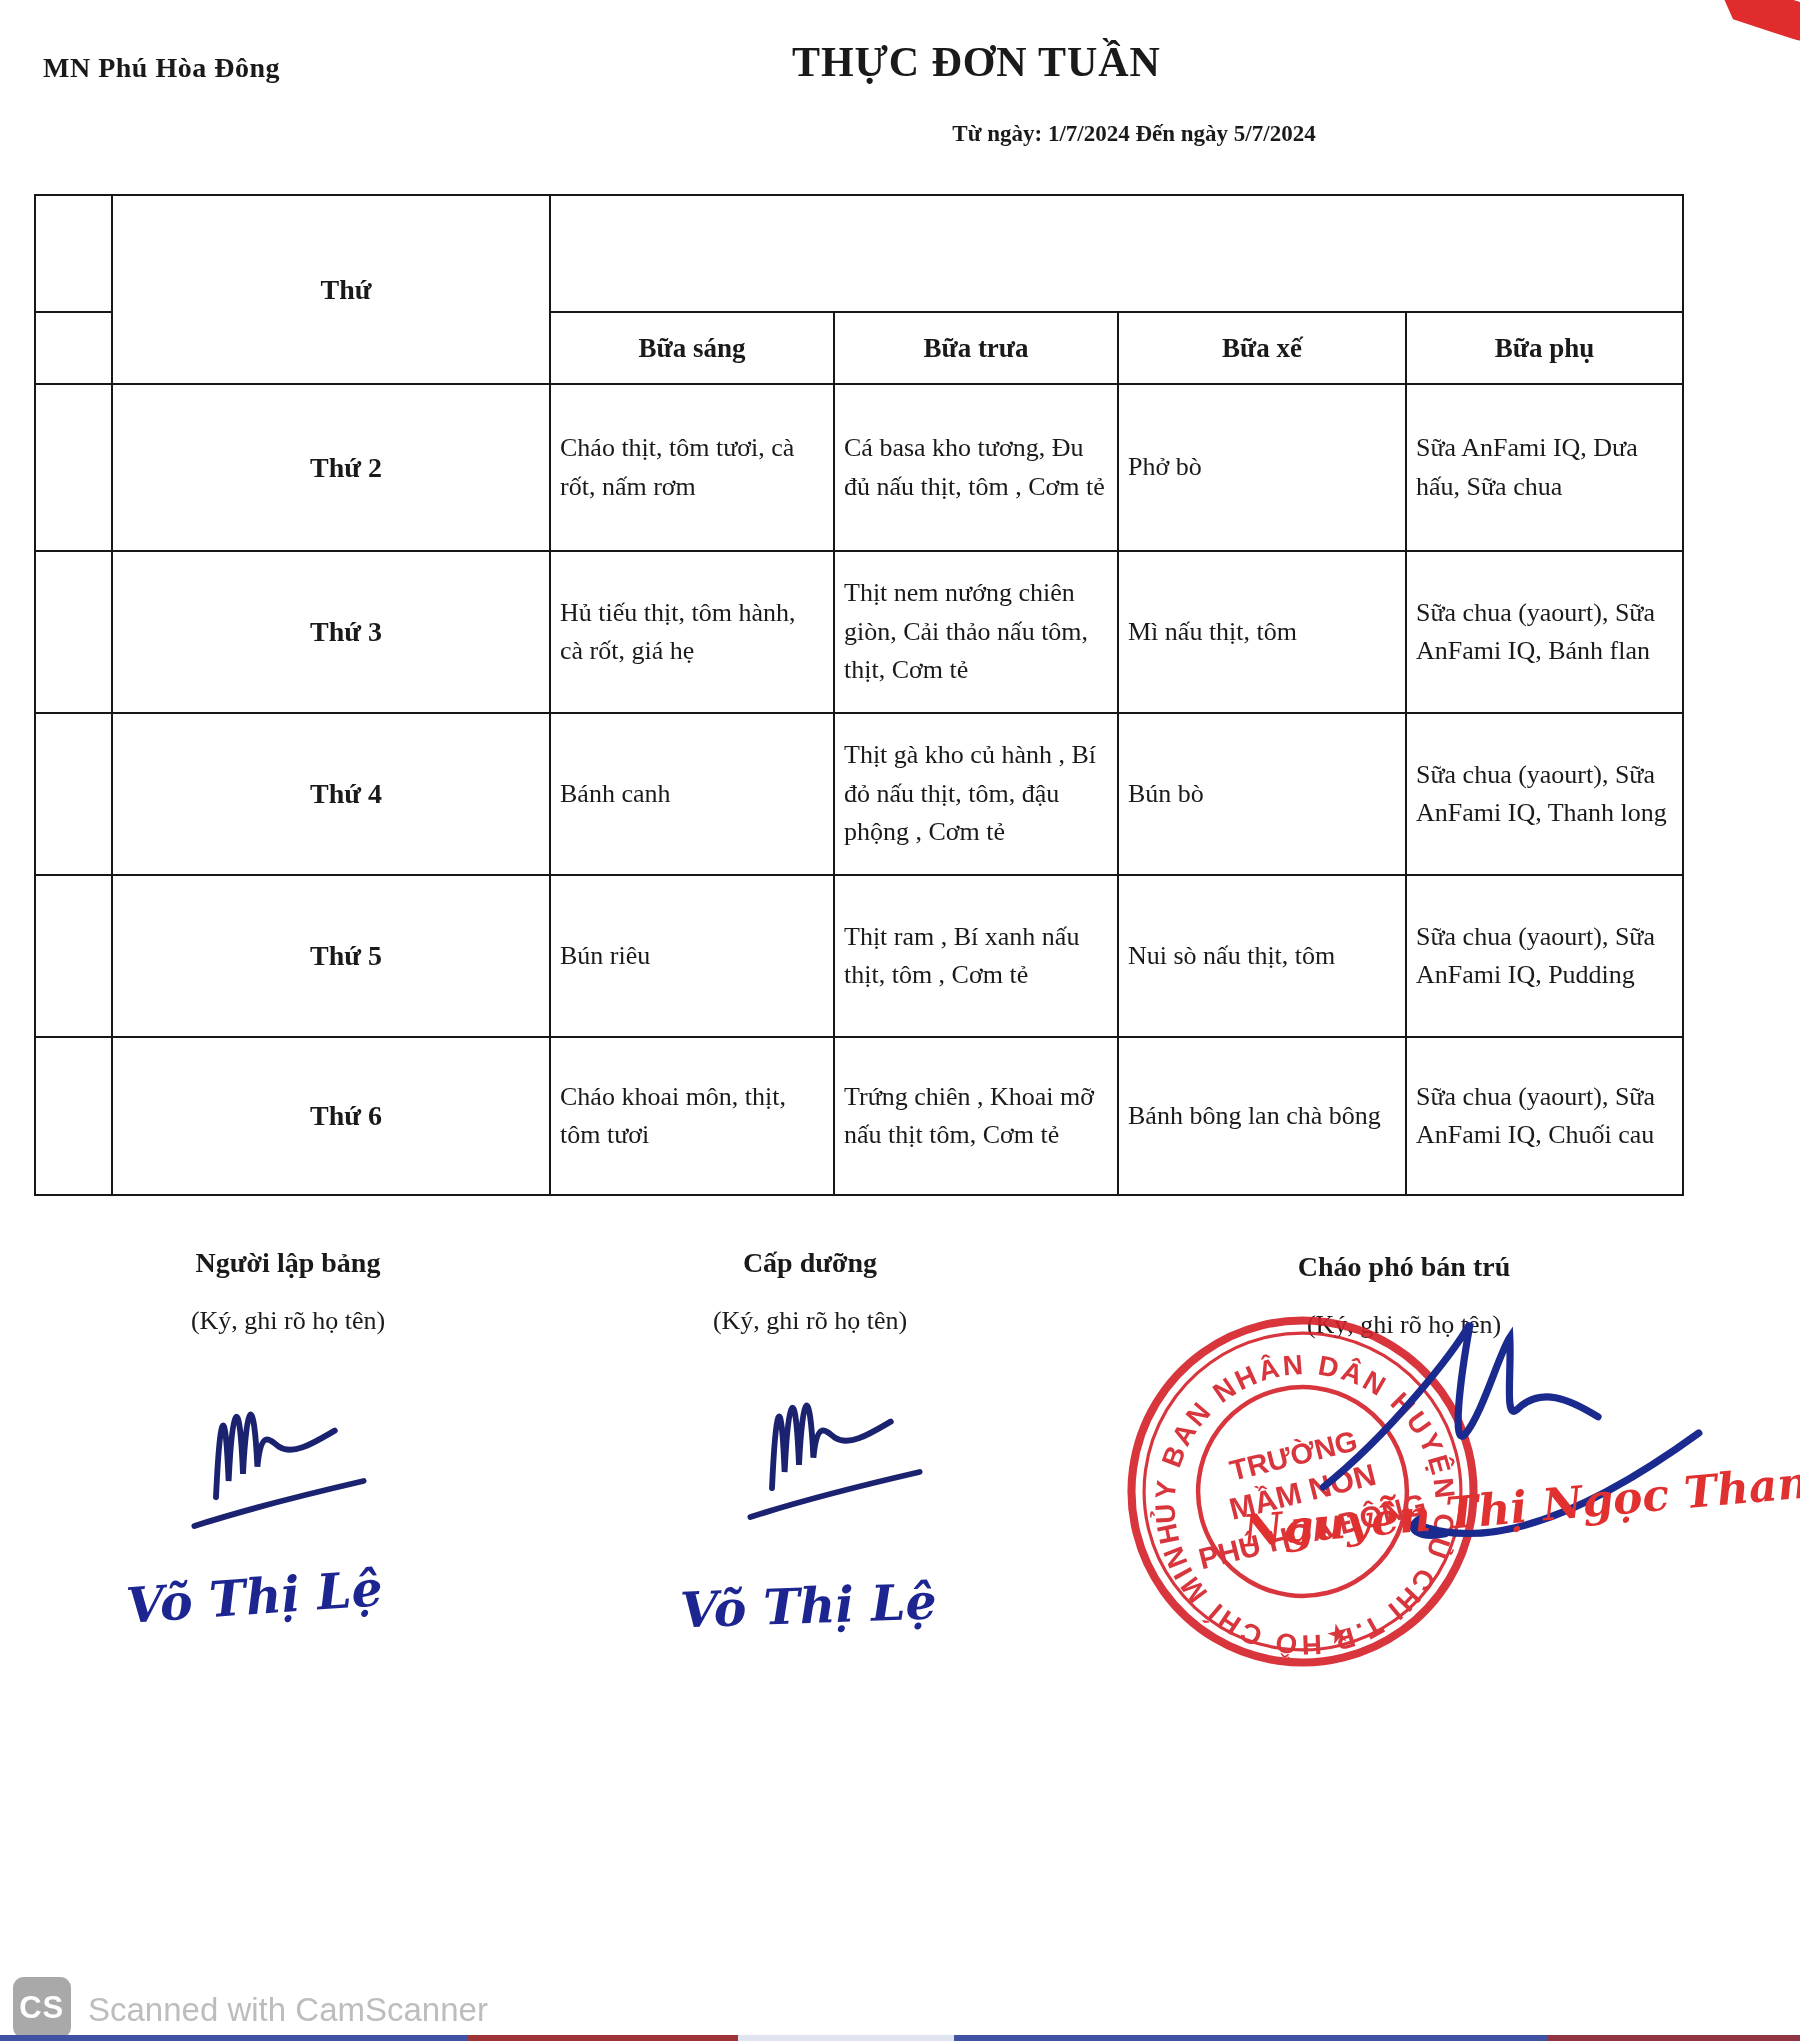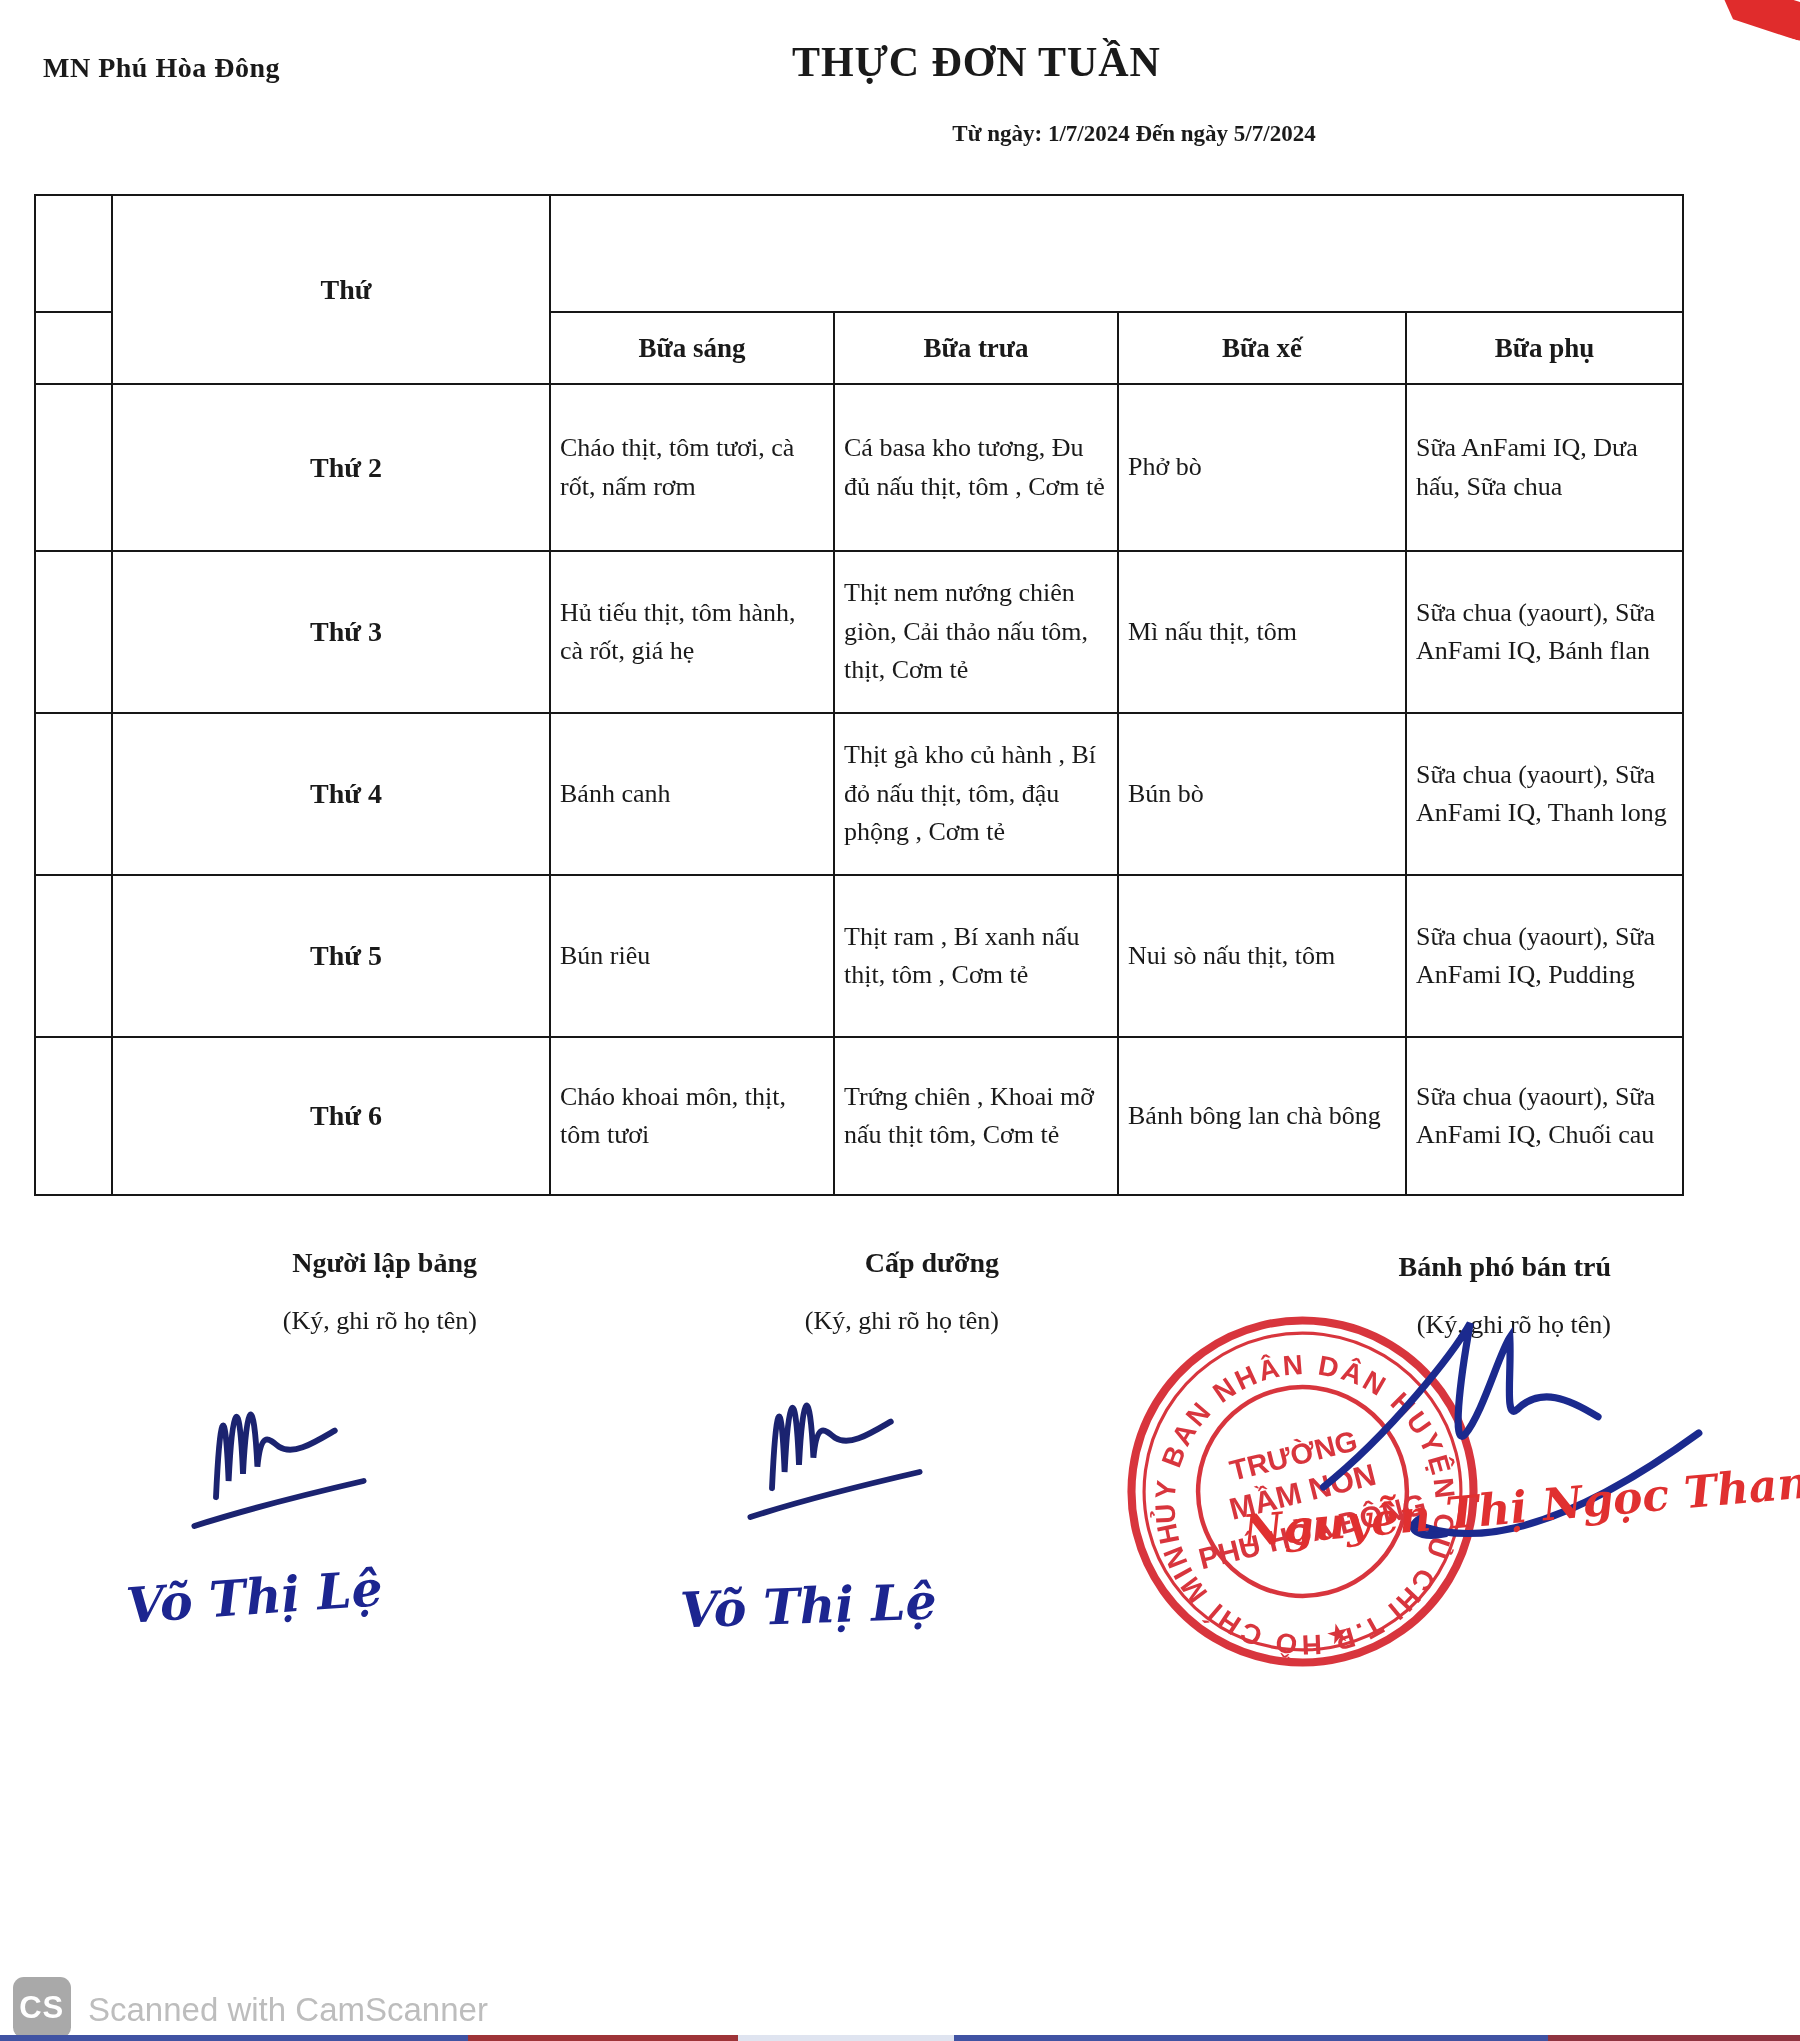--- a/index.html
+++ b/index.html
@@ -11,21 +11,21 @@
   .school{position:absolute;left:43px;top:52px;font-size:28px;font-weight:bold;letter-spacing:0.5px;}
   .title{position:absolute;left:792px;top:38px;width:684px;text-align:left;font-size:42px;font-weight:bold;letter-spacing:0.9px;}
   .subtitle{position:absolute;left:792px;top:121px;width:684px;text-align:center;font-size:23px;font-weight:600;}
   
   table.menu{position:absolute;left:34px;top:194px;width:1647px;border-collapse:collapse;table-layout:fixed;}
   table.menu td,table.menu th{border:2.7px solid #171717;overflow:hidden;}
   td.day{text-align:center;font-weight:bold;font-size:28px;padding-left:31px;}
   th.meal-h{font-size:27px;font-weight:bold;text-align:center;font-family:"Liberation Serif",serif;}
   td.meal{font-size:26px;line-height:1.48;padding:5.4px 9px;vertical-align:middle;text-align:left;font-weight:500;}
   
-  .sig-block{position:absolute;text-align:right;}
+  .sig-block{position:absolute;text-align:center;}
   .sig-title{font-size:28px;font-weight:bold;}
   .sig-note{font-size:26px;margin-top:27px;}
   .squiggle{position:absolute;}
   .sig-name{position:absolute;font-family:"DejaVu Serif",serif;font-style:italic;font-weight:bold;color:#1c2590;font-size:49px;white-space:nowrap;}
   .sig-name.left{left:126px;top:1568px;transform:rotate(-4deg);}
   .sig-name.center{left:680px;top:1577px;transform:rotate(-2deg);}
   .red-name{position:absolute;left:1242px;top:1487px;width:432px;font-family:"DejaVu Serif",serif;font-style:italic;font-weight:bold;
     color:#e03030;font-size:44px;white-space:nowrap;transform:rotate(-5deg);}
   .stamp-wrap{position:absolute;left:1091px;top:1280px;width:423px;height:423px;opacity:.9;}
   .bluesig{position:absolute;left:1310px;top:1298px;width:414px;height:243px;}
@@ -121,21 +121,21 @@
 
   <div class="sig-block" style="left:99px;top:1247px;width:378px;">
     <div class="sig-title">Người lập bảng</div>
     <div class="sig-note">(Ký, ghi rõ họ tên)</div>
   </div>
   <div class="sig-block" style="left:621px;top:1247px;width:378px;">
     <div class="sig-title">Cấp dưỡng</div>
     <div class="sig-note">(Ký, ghi rõ họ tên)</div>
   </div>
   <div class="sig-block" style="left:1197px;top:1251px;width:414px;">
-    <div class="sig-title">Bánh phó bán trú</div>
+    <div class="sig-title">Cháo phó bán trú</div>
     <div class="sig-note">(Ký, ghi rõ họ tên)</div>
   </div>
 
   <svg class="squiggle" style="left:180px;top:1355px;" width="207" height="180" viewBox="0 0 230 200">
     <g fill="none" stroke="#1b2370" stroke-width="6.5" stroke-linecap="round">
       <path d="M40,158 C44,70 50,42 54,140 C58,60 66,34 70,132 C74,52 82,40 86,124 C90,84 98,92 110,102 C126,112 148,98 172,84"></path>
       <path d="M16,190 C72,172 152,152 204,140"></path>
     </g>
   </svg>
   <svg class="squiggle" style="left:736px;top:1346px;" width="207" height="180" viewBox="0 0 230 200">

